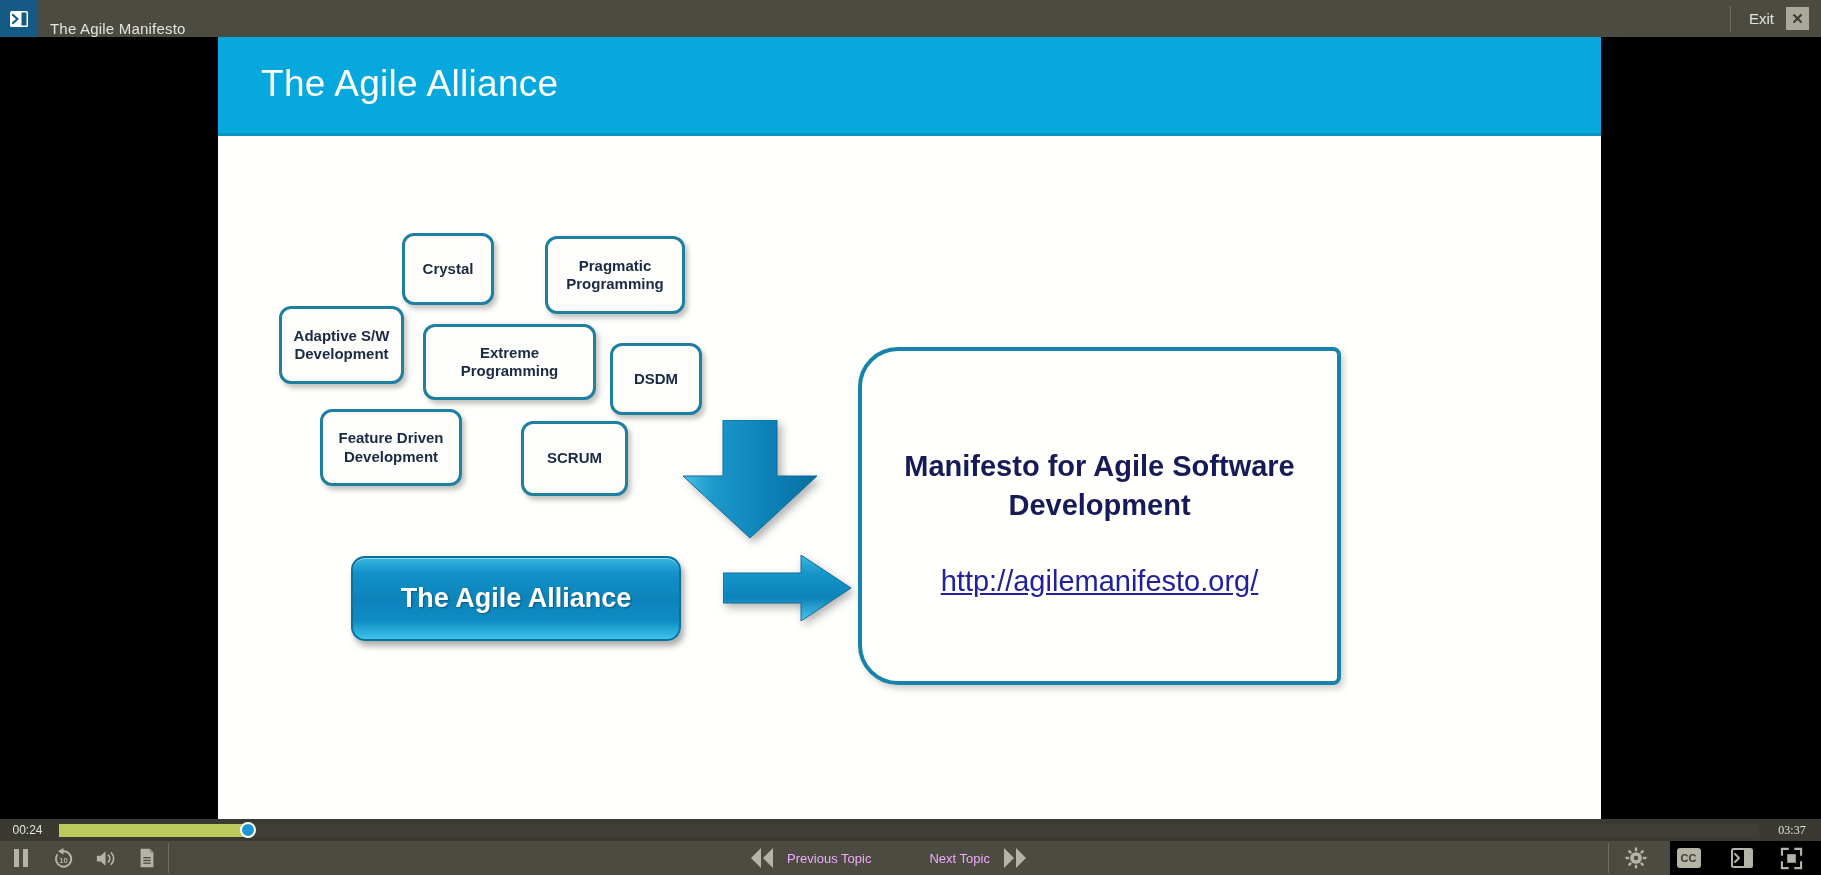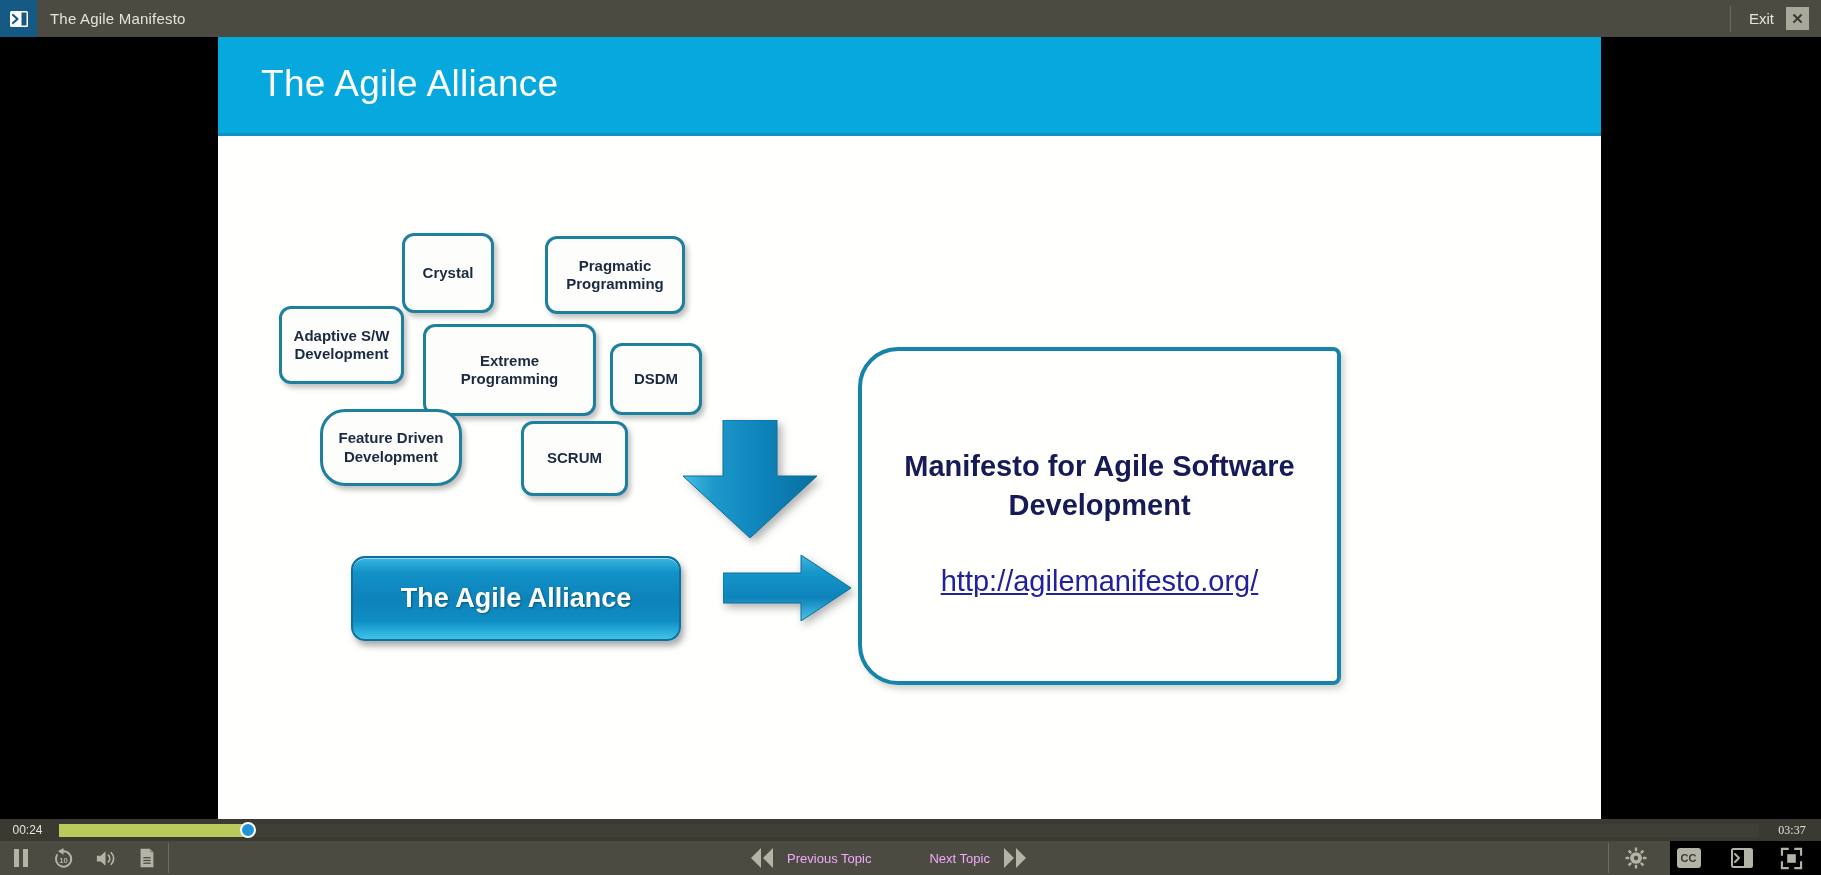--- a/index.html
+++ b/index.html
@@ -13,21 +13,21 @@
     position: relative;
     width: 1821px; height: 875px;
     background: #000;
   }
 
   
   .topbar {
     position: absolute; left: 0; top: 0;
     width: 1821px; height: 37px;
     background: #4b4b42;
-    display: flex; align-items: center;
+    display: flex; align-items: flex-end;
   }
   .logo-btn {
     width: 37px; height: 37px;
     background: #145a85;
     display: flex; align-items: center; justify-content: center;
     flex: 0 0 auto;
   }
   .logo-glyph {
     width: 20px; height: 20px;
     position: relative;
@@ -282,26 +282,26 @@
   </div>
 
   <div class="stage">
     <div class="slide">
 
       <div class="slide-header"></div>
       <div class="slide-header-rule"></div>
       <div class="slide-header-title">The Agile Alliance</div>
 
       <div id="mbox-host">
-          <div class="mbox" style="left: 184px; top: 196px; width: 92px; height: 80px;">Crystal</div>
+          <div class="mbox" style="left: 184px; top: 196px; width: 92px; height: 72px;">Crystal</div>
           <div class="mbox" style="left: 327px; top: 199px; width: 140px; height: 78px;">Pragmatic<br>Programming</div>
           <div class="mbox" style="left: 61px; top: 269px; width: 125px; height: 78px;">Adaptive S/W<br>Development</div>
-          <div class="mbox" style="left: 205px; top: 287px; width: 173px; height: 92px;">Extreme Programming</div>
+          <div class="mbox" style="left: 205px; top: 287px; width: 173px; height: 76px;">Extreme Programming</div>
           <div class="mbox" style="left: 392px; top: 306px; width: 92px; height: 72px;">DSDM</div>
-          <div class="mbox" style="left: 102px; top: 372px; width: 142px; height: 77px; border-radius: 25px;">Feature Driven<br>Development</div>
+          <div class="mbox" style="left: 102px; top: 372px; width: 142px; height: 77px;">Feature Driven<br>Development</div>
           <div class="mbox" style="left: 303px; top: 384px; width: 107px; height: 75px;">SCRUM</div>
         </div>
 
       <div class="down-arrow">
         <svg viewBox="0 0 158 118" width="158" height="118">
           <defs>
             <linearGradient id="gdown" x1="0" y1="0" x2="1" y2="0">
               <stop offset="0%" stop-color="#49bde3"></stop>
               <stop offset="22%" stop-color="#1e99cb"></stop>
               <stop offset="60%" stop-color="#0d83ba"></stop>

